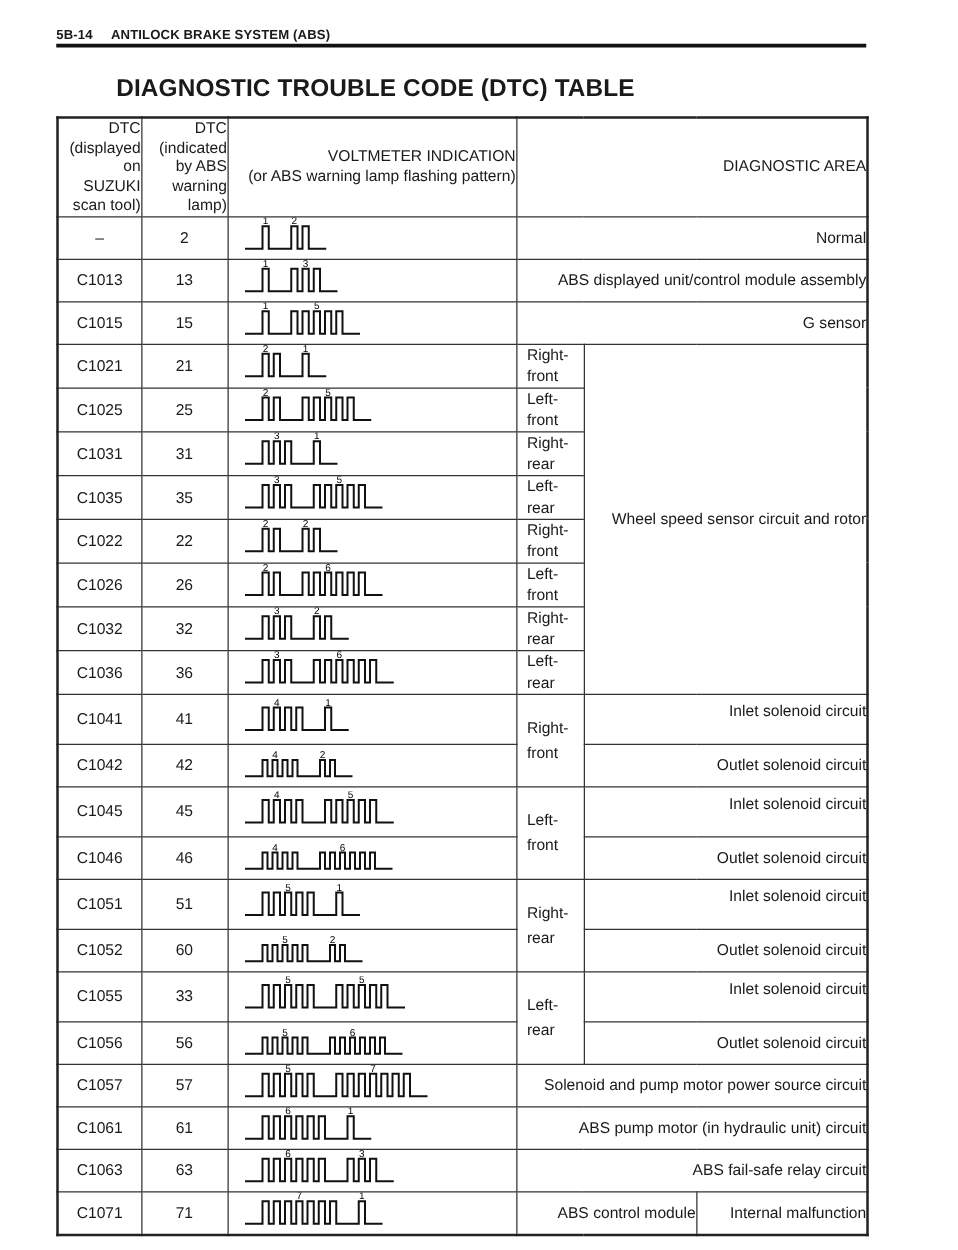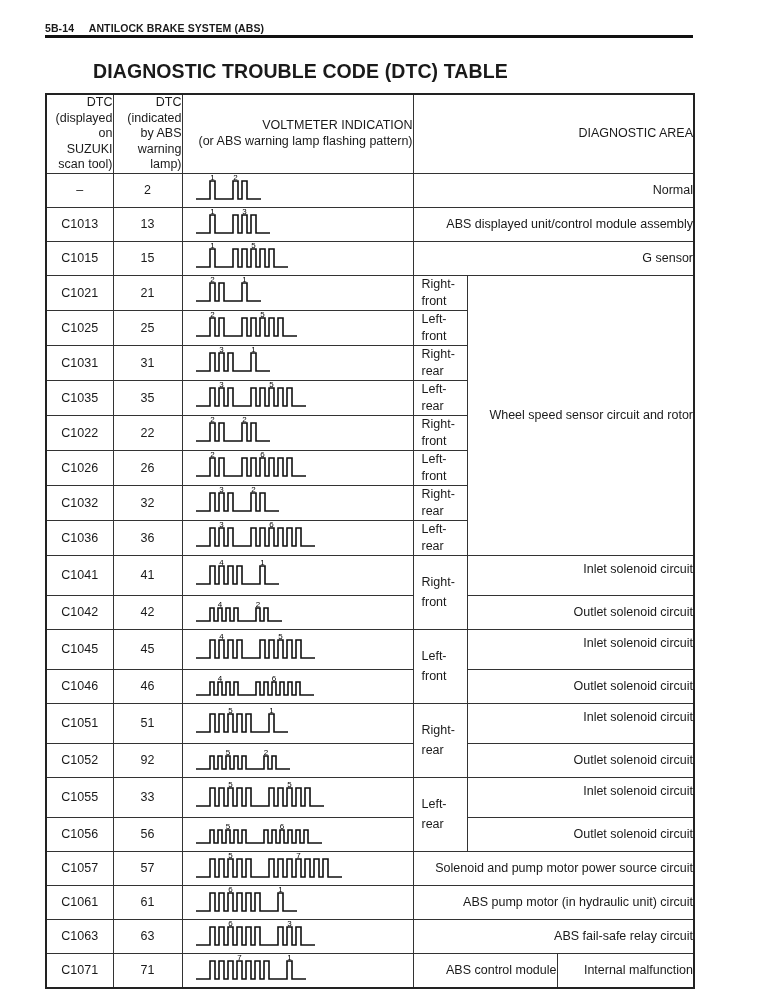--- a/index.html
+++ b/index.html
@@ -262,21 +262,21 @@
             <path d="M13 25 L27 25 L27 7 L32 7 L32 25 L36 25 L36 7 L41 7 L41 25 L45 25 L45 7 L50 7 L50 25 L54 25 L54 7 L59 7 L59 25 L63 25 L63 7 L68 7 L68 25 L86 25 L86 7 L91 7 L91 25 L105 25" fill="none" stroke="#111" stroke-width="1.6"></path>
             <text x="47.5" y="5.5" font-size="8" text-anchor="middle" font-family="Liberation Sans, sans-serif">5</text>
             <text x="88.5" y="5.5" font-size="8" text-anchor="middle" font-family="Liberation Sans, sans-serif">1</text>
           </svg>
         </td>
         <td rowspan="2" class="side2">Right-rear</td>
         <td colspan="2" class="l top">Inlet solenoid circuit</td>
       </tr>
       <tr>
         <td class="c">C1052</td>
-        <td class="c">92</td>
+        <td class="c">60</td>
         <td class="wave">
           <svg width="228" height="33">
             <path d="M13 25 L27 25 L27 12 L31 12 L31 25 L35 25 L35 12 L39 12 L39 25 L43 25 L43 12 L47 12 L47 25 L51 25 L51 12 L55 12 L55 25 L59 25 L59 12 L63 12 L63 25 L81 25 L81 12 L85 12 L85 25 L89 25 L89 12 L93 12 L93 25 L107 25" fill="none" stroke="#111" stroke-width="1.6"></path>
             <text x="45" y="10.5" font-size="8" text-anchor="middle" font-family="Liberation Sans, sans-serif">5</text>
             <text x="83" y="10.5" font-size="8" text-anchor="middle" font-family="Liberation Sans, sans-serif">2</text>
           </svg>
         </td>
         <td colspan="2" class="l">Outlet solenoid circuit</td>
       </tr>
       <tr>

